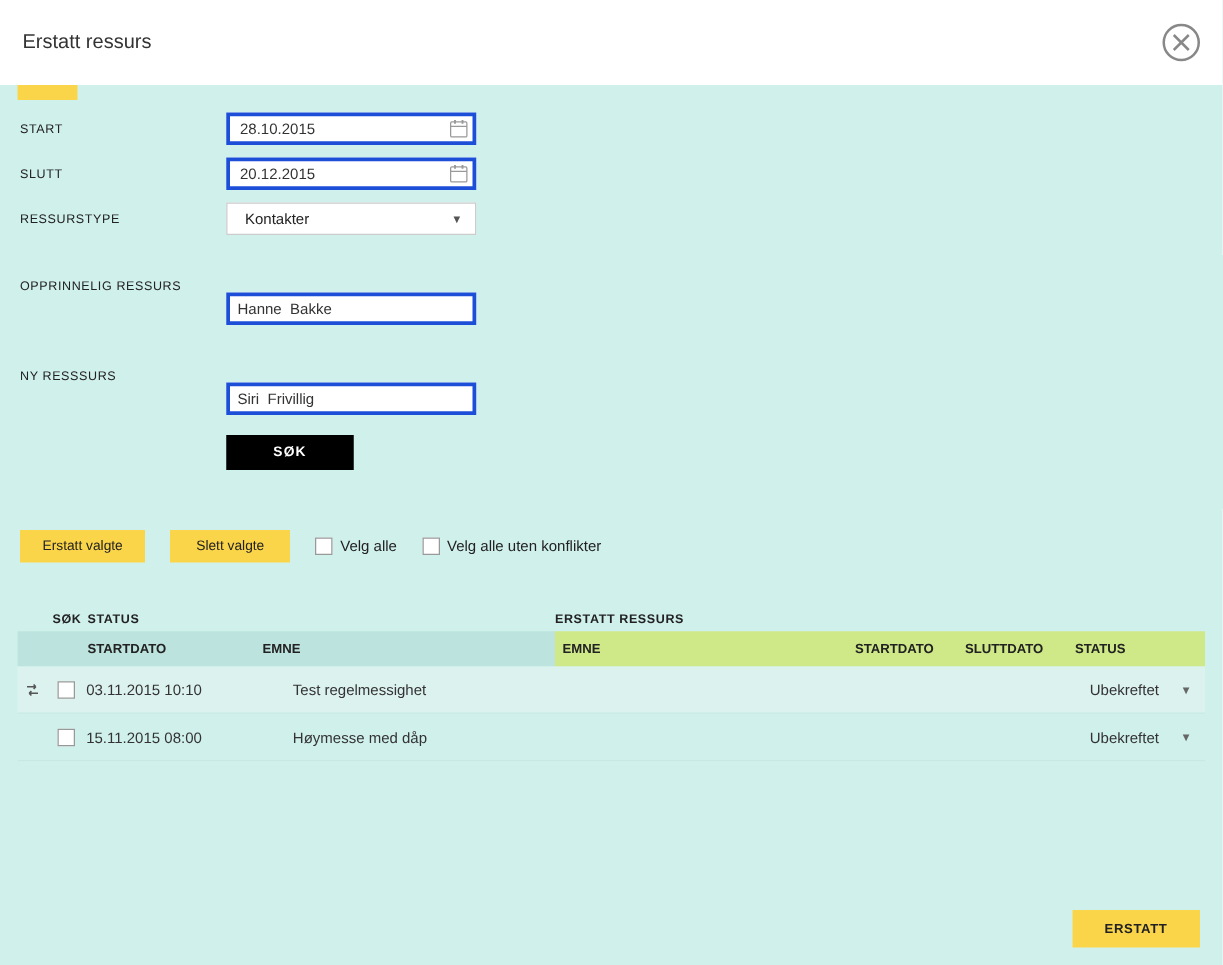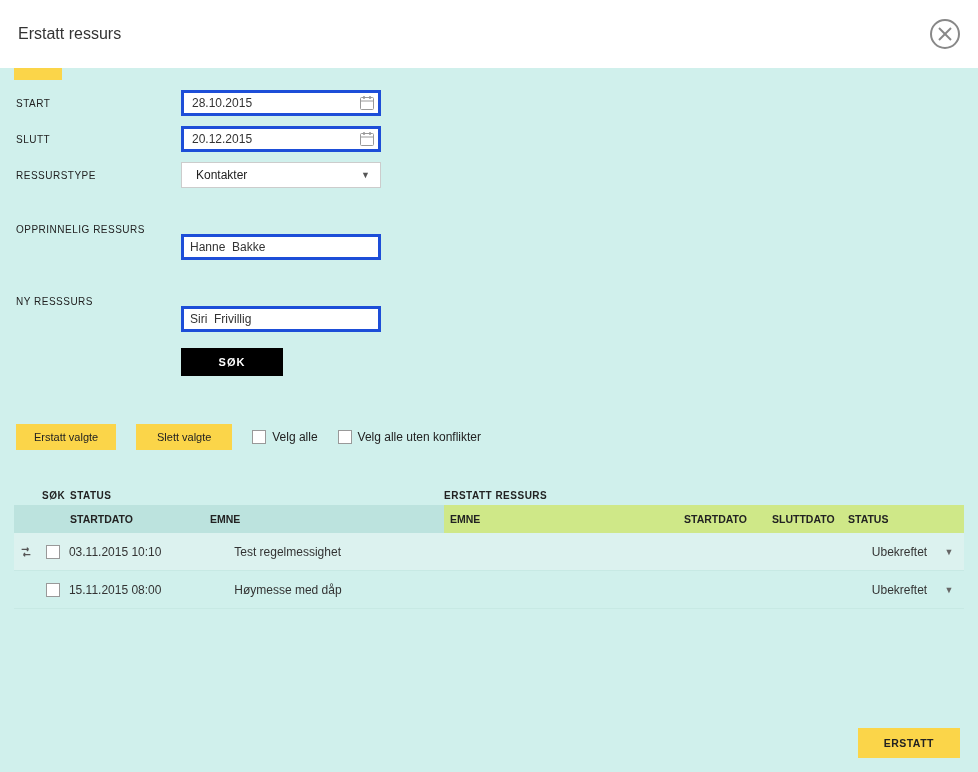--- a/index.html
+++ b/index.html
@@ -83,21 +83,21 @@
   }
   .thead-right {
     flex: 1; display: flex; align-items: center;
     background: #cfe888; height: 28px;
   }
   .th-check { width: 56px; }
   .th-startdato { width: 140px; padding-left: 0; }
   .th-emne { width: 234px; }
   .th-emne2 { width: 240px; padding-left: 6px; }
   .th-startdato2 { width: 88px; }
-  .th-sluttdato { width: 76px; }
+  .th-sluttdato { width: 88px; }
   .th-status { width: 80px; }
   .trow {
     display: flex; height: 38px; align-items: center; font-size: 12px; color: #333;
     border-bottom: 1px solid #c7e9e4;
   }
   .trow.selected { background: #dcf2ef; }
   .td-icon { width: 24px; display: flex; align-items: center; justify-content: center; }
   .td-icon svg { width: 14px; height: 14px; stroke: #555; stroke-width: 1.5; fill:none; }
   .td-check { width: 32px; display: flex; align-items: center; justify-content: center; }
   .td-startdato { width: 140px; }

